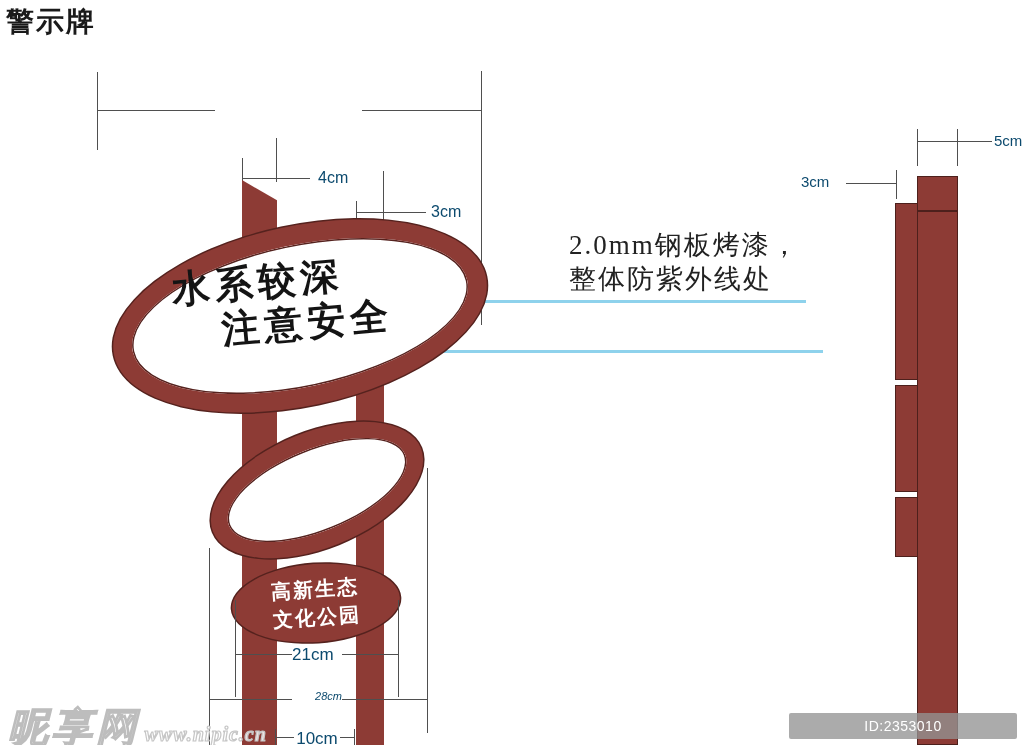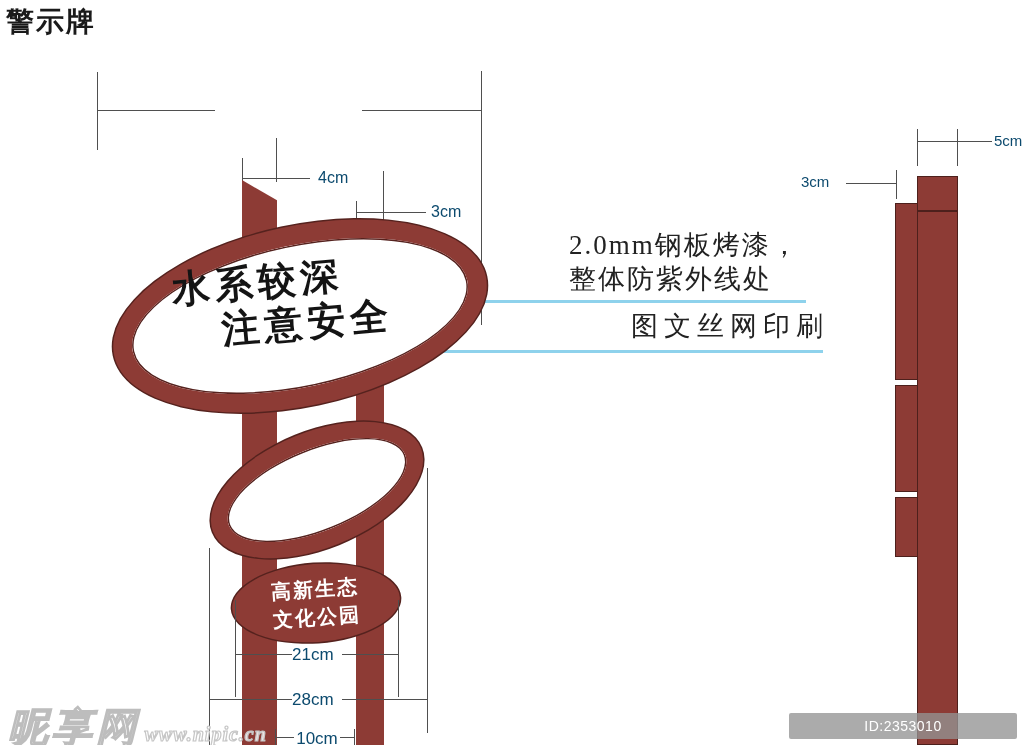--- a/index.html
+++ b/index.html
@@ -78,35 +78,34 @@
   <div class="vl z5" style="left:235px; top:600px; height:97px;"></div>
   <div class="vl z5" style="left:398px; top:600px; height:97px;"></div>
   <div class="hl z5" style="left:235px; top:654px; width:57px;"></div>
   <div class="hl z5" style="left:342px; top:654px; width:56px;"></div>
   <div class="dim-label z5" style="left:292px; top:645px; width:50px; text-align:left; font-size:17px;">21cm</div>
 
   <div class="vl z5" style="left:209px; top:548px; height:197px;"></div>
   <div class="vl z5" style="left:427px; top:468px; height:265px;"></div>
   <div class="hl z5" style="left:209px; top:699px; width:83px;"></div>
   <div class="hl z5" style="left:342px; top:699px; width:85px;"></div>
-  <div class="dim-label z5" style="left:292px; top:690px; width:50px; text-align:left; font-size:17px;">28cm</div>
+  <div class="dim-label z5" style="left:292px; top:690px; width:50px; text-align:right; font-size:11px;font-style:italic;">28cm</div>
 
   <div class="vl z5" style="left:275px; top:729px; height:16px;"></div>
   <div class="vl z5" style="left:354px; top:729px; height:16px;"></div>
   <div class="hl z5" style="left:275px; top:737px; width:19px;"></div>
   <div class="hl z5" style="left:340px; top:737px; width:14px;"></div>
   <div class="dim-label z5" style="left:294px; top:729px; width:46px; text-align:center; font-size:17px;">10cm</div>
 
   <div class="anno-serif" style="left:556px; top:228px;margin-left:13px;">
     <div>2.0mm钢板烤漆，</div>
     <div>整体防紫外线处</div>
   </div>
   <div class="blue-line" style="left:422px; top:300px; width:384px;"></div>
 
-  <div class="anno-serif" style="left:631px; top:309px; letter-spacing:6px;">图文丝网印刷</div>
   <div class="blue-line" style="left:378px; top:350px; width:445px;"></div>
 
   <div class="vl" style="left:917px; top:129px; height:37px;"></div>
   <div class="vl" style="left:957px; top:129px; height:37px;"></div>
   <div class="hl" style="left:917px; top:141px; width:75px;"></div>
   <div class="dim-label" style="left:994px; top:132px; font-size:15px;">5cm</div>
 
   <div class="dim-label" style="left:801px; top:173px; font-size:15px;">3cm</div>
   <div class="hl" style="left:846px; top:183px; width:50px;"></div>
   <div class="vl" style="left:896px; top:170px; height:29px;"></div>

